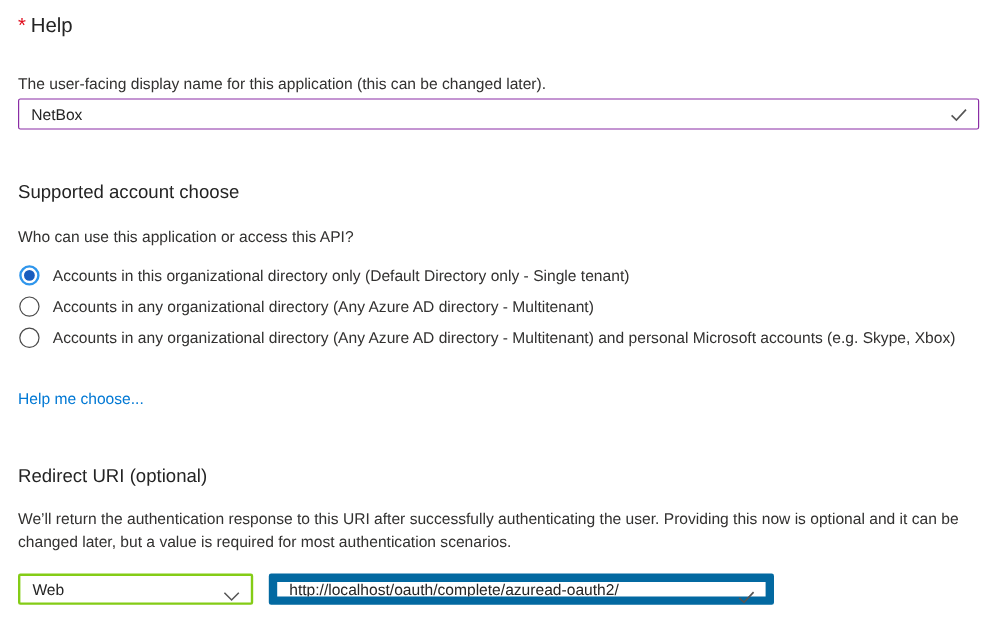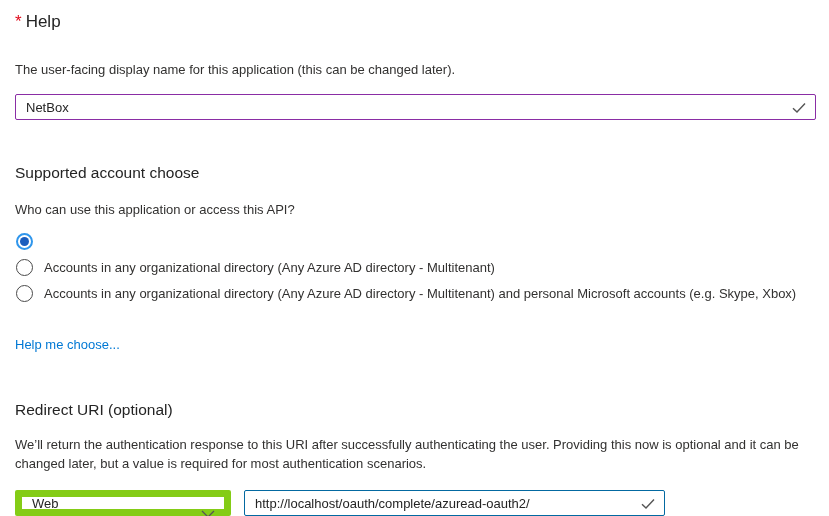--- a/index.html
+++ b/index.html
@@ -16,21 +16,21 @@
   .field-title {
     font-size: 17px;
     line-height: 20px;
     font-weight: 400;
     color: #242424;
   }
   .required-mark { color: #e00b1c; margin-right: 4px; }
   .desc { margin-top: 29px; line-height: 17px; color: #323130; }
   .input-wrap {
     position: relative;
-    margin-top: 16px;
+    margin-top: 4px;
     height: 26px;
     width: 801px;
     border: 1px solid #8a2da5;
     border-radius: 2px;
     background: #fff;
     display: flex;
     align-items: flex-start;
   }
   .input-wrap input {
     border: none; outline: none;
@@ -90,35 +90,35 @@
     line-height: 19px;
     max-width: 806px;
   }
   .uri-row {
     margin-top: 17px;
     display: flex;
     gap: 13px;
   }
   .select-wrap {
     position: relative;
-    width: 216px; height: 26px;
-    border: 7px solid #84cc16;
+    width: 196px; height: 26px;
+    border: 2px solid #84cc16;
     border-radius: 2px;
     display: flex;
     align-items: center;
     padding: 0 30px 0 10px;
     cursor: pointer;
     background: #fff;
     color: #242424;
   }
   .chevron { position: absolute; right: 9px; top: 9px; pointer-events: none; }
   .uri-input-wrap {
     position: relative;
     width: 421px; height: 26px;
-    border: 1px solid #0369a1;
+    border: 7px solid #0369a1;
     border-radius: 2px;
     background: #fff;
     display: flex;
     align-items: center;
   }
   .uri-input-wrap input {
     border: none; outline: none;
     font-family: "Liberation Sans", sans-serif;
     font-size: 13px; color: #242424;
     width: 100%; height: 100%;
@@ -146,20 +146,21 @@
   </span>
 </div>
 
 <div class="section-title section-account">Supported account choose</div>
 
 <div class="question">Who can use this application or access this API?</div>
 
 <div class="radio-list">
   <div class="radio-row selected">
     <span class="radio-circle"></span>
+    <span class="radio-label">Accounts in this organizational directory only (Default Directory only - Single tenant)</span>
   </div>
   <div class="radio-row">
     <span class="radio-circle"></span>
     <span class="radio-label">Accounts in any organizational directory (Any Azure AD directory - Multitenant)</span>
   </div>
   <div class="radio-row">
     <span class="radio-circle"></span>
     <span class="radio-label">Accounts in any organizational directory (Any Azure AD directory - Multitenant) and personal Microsoft accounts (e.g. Skype, Xbox)</span>
   </div>
 </div>

